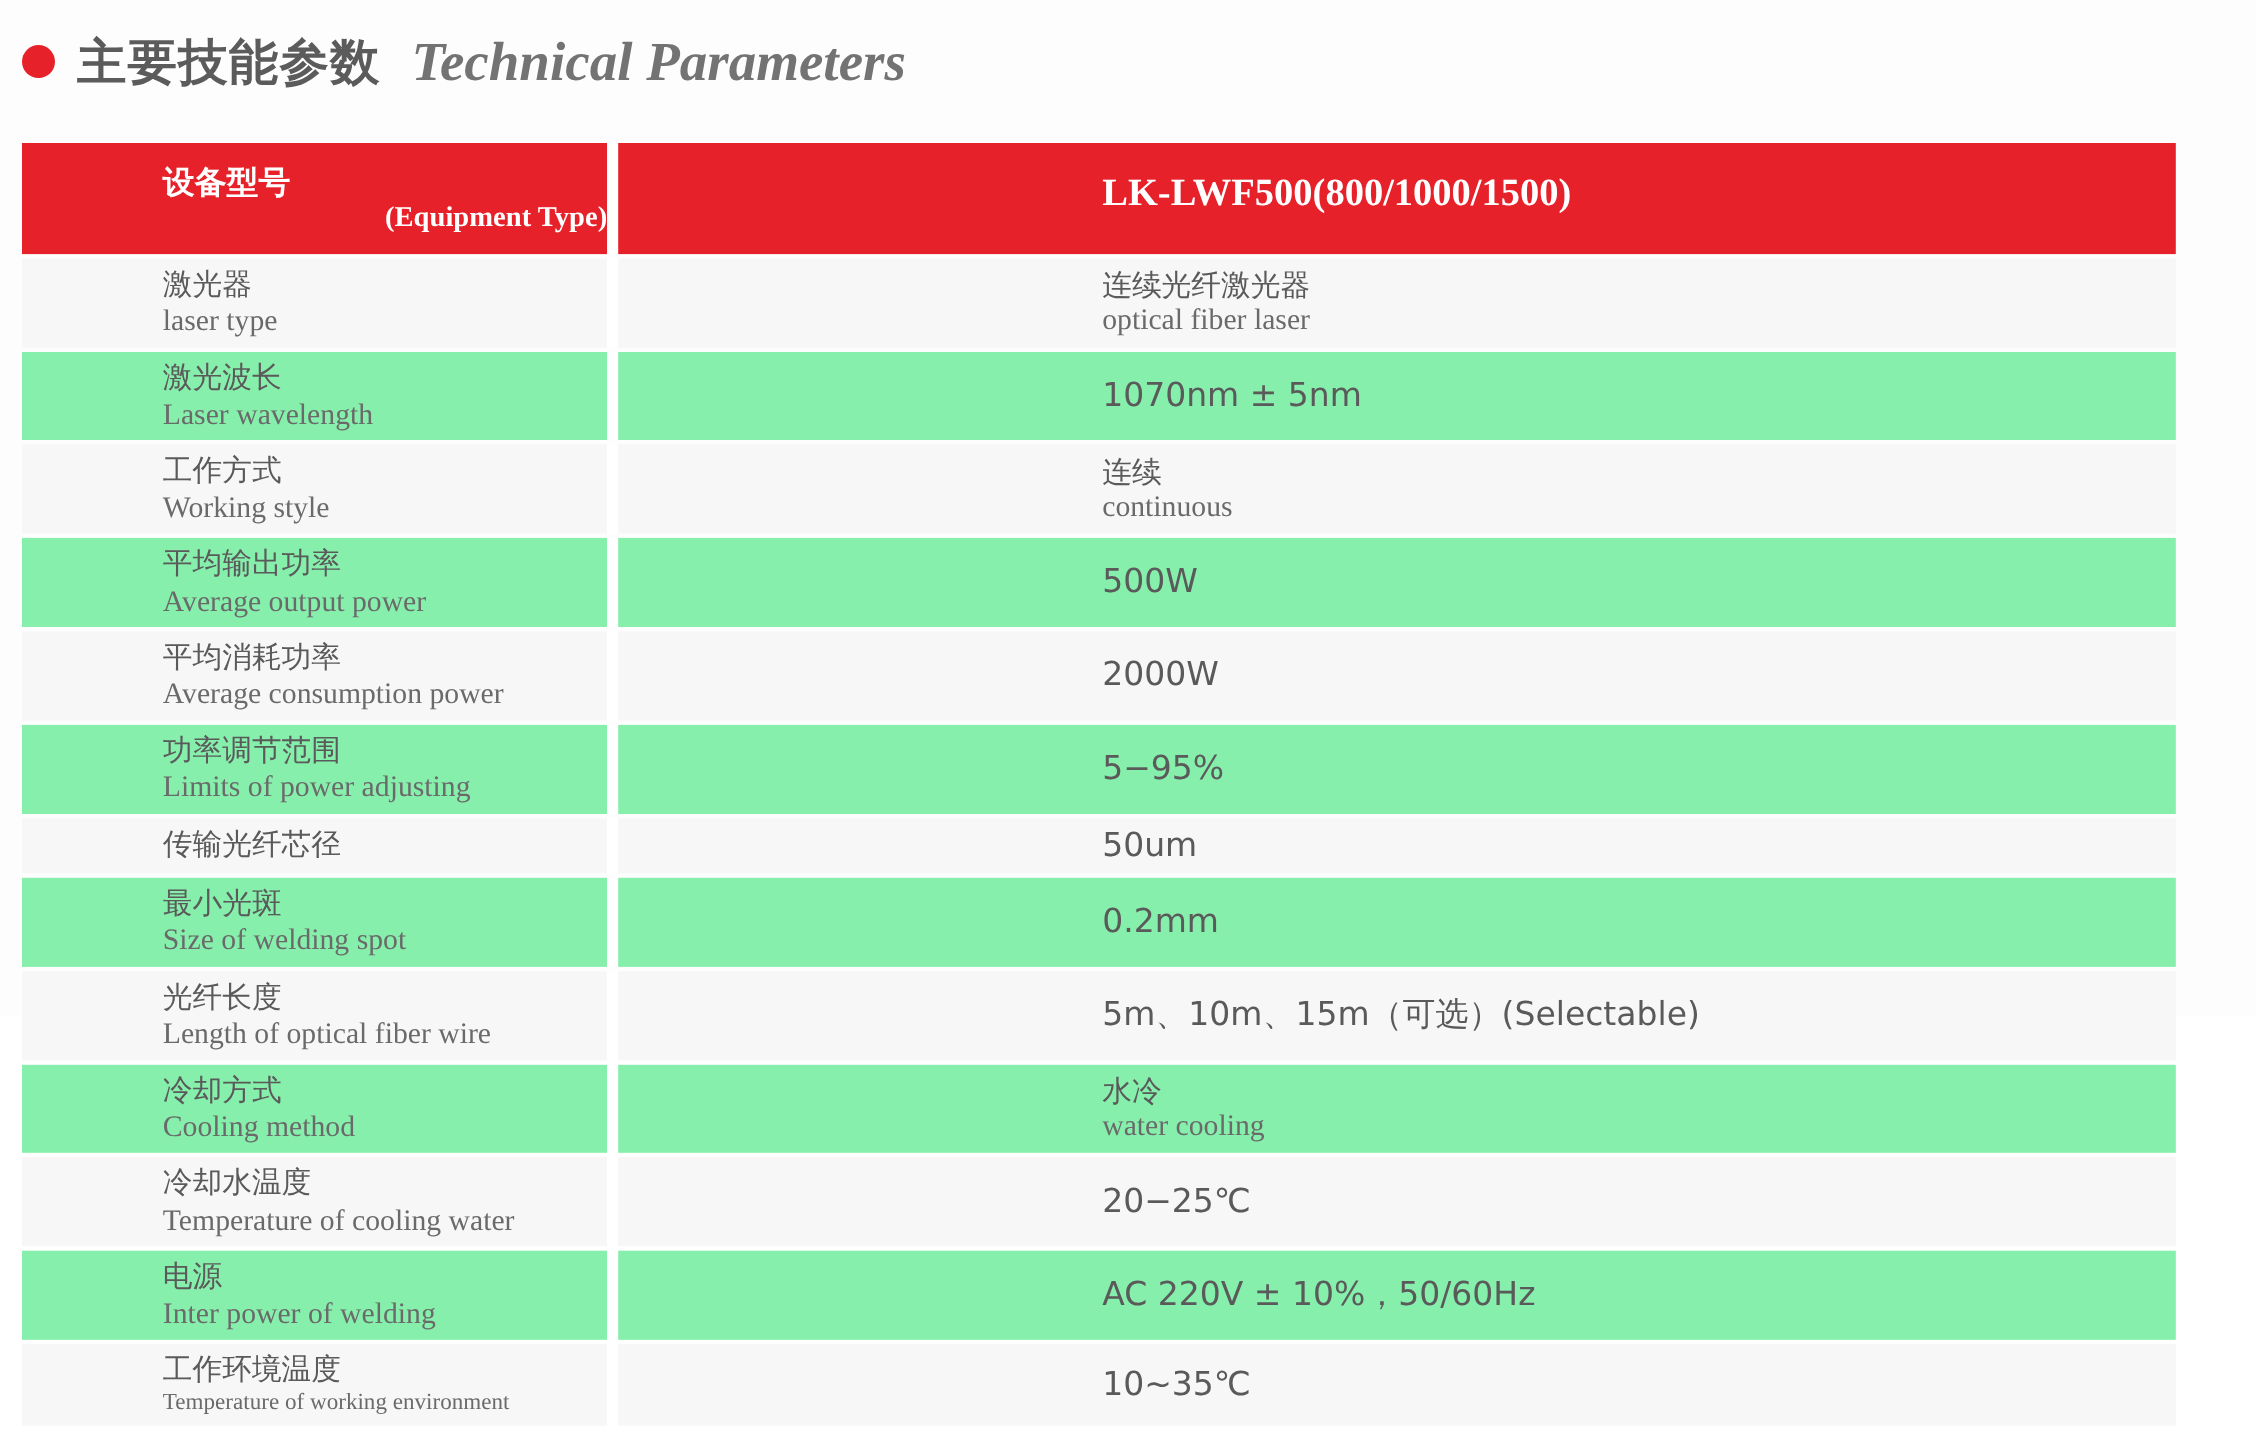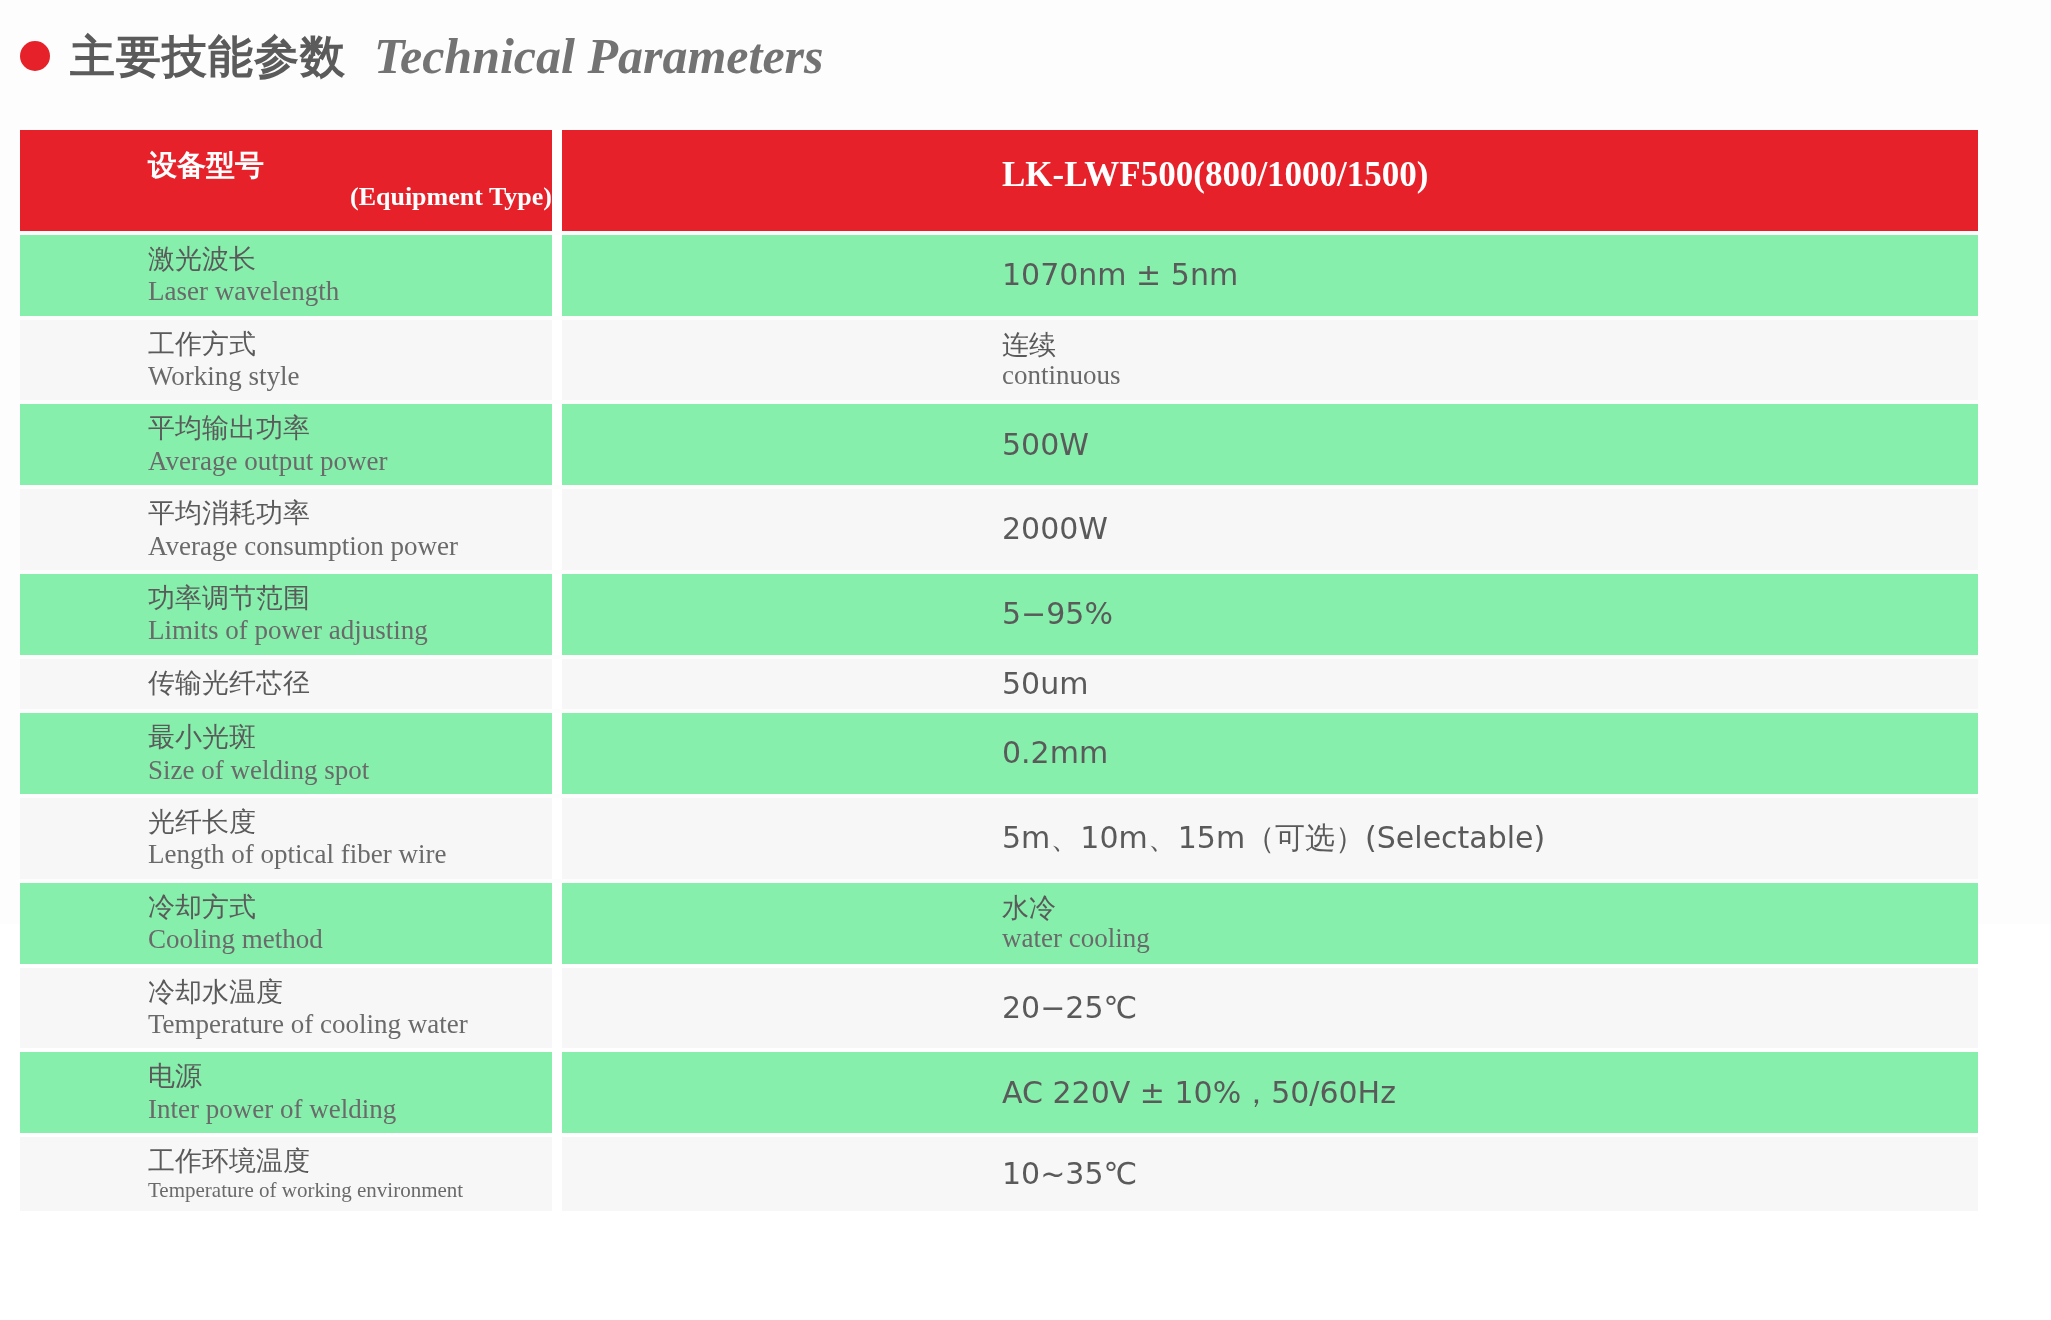--- a/index.html
+++ b/index.html
@@ -190,20 +190,32 @@
         <div class="hdr-cn">设备型号</div>
         <div class="hdr-en">(Equipment Type)</div>
       </div>
       <div class="cell-gap"></div>
       <div class="cell-value">
         <div class="hdr-model">LK-LWF500(800/1000/1500)</div>
       </div>
     </div>
 
     <div id="rows-container">
+  <div class="row row-light">
+    <div class="cell-label">
+      <div class="lbl-cn">激光器</div>
+      <div class="lbl-en">laser type</div>
+    </div>
+    <div class="cell-gap"></div>
+    <div class="cell-value">
+
+      <div class="val-cn">连续光纤激光器</div>
+      <div class="val-en">optical fiber laser</div>
+    </div>
+  </div>
 
   <div class="row row-dark">
     <div class="cell-label">
       <div class="lbl-cn">激光波长</div>
       <div class="lbl-en">Laser wavelength</div>
     </div>
     <div class="cell-gap"></div>
     <div class="cell-value">
       <div class="val-main">1070nm ± 5nm</div>
 

